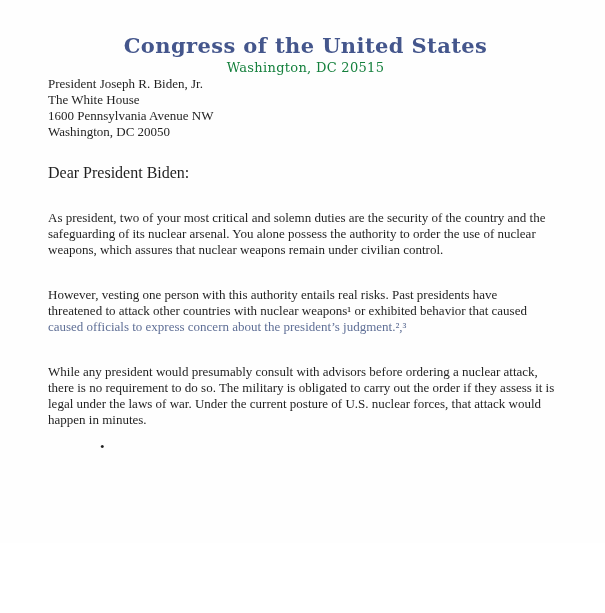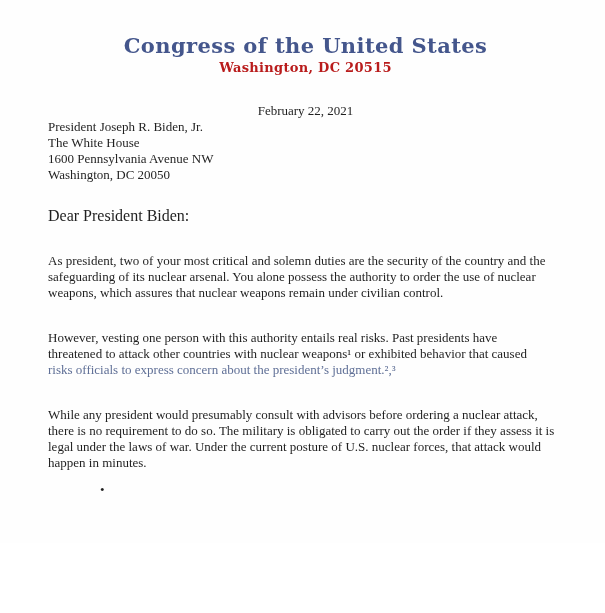--- a/index.html
+++ b/index.html
@@ -27,25 +27,25 @@
   .letterhead-title {
     font-family: "DejaVu Serif", "Liberation Serif", serif;
     font-weight: 700;
     font-size: 21px;
     line-height: 24px;
     letter-spacing: 0.4px;
     color: #44568c;
   }
   .letterhead-subtitle {
     font-family: "DejaVu Serif", "Liberation Serif", serif;
-    font-weight: 700;
+    font-weight: 400;
     font-size: 13px;
     line-height: 16px;
     letter-spacing: 0.3px;
-    color: #b91c1c;
+    color: #15803d;
     margin-top: 2px;
   }
   .date-line {
     margin-top: 27px;
     text-align: center;
     font-size: 13px;
     line-height: 16px;
   }
   .recipient {
     font-size: 13px;
@@ -89,40 +89,39 @@
 </head>
 <body>
 
 <div class="page">
 
   <div class="letterhead">
     <div class="letterhead-title">Congress of the United States</div>
     <div class="letterhead-subtitle">Washington, DC 20515</div>
   </div>
 
-  <div class="date-line">February 22, 2021</div>
 
   <div class="recipient">President Joseph R. Biden, Jr.
 The White House
 1600 Pennsylvania Avenue NW
 Washington, DC 20050</div>
 
   <div class="salutation">Dear President Biden:</div>
 
 
   <p class="para">
     <span>As president, two of your most critical and solemn duties are the security of the country and the
 safeguarding of its nuclear arsenal. You alone possess the authority to order the use of nuclear
 weapons, which assures that nuclear weapons remain under civilian control.</span>
   </p>
 
   <p class="para">
     <span>However, vesting one person with this authority entails real risks. Past presidents have
 threatened to attack other countries with nuclear weapons¹ or exhibited behavior that caused
-</span><span class="tint">risks officials to express concern about the president’s judgment.²,³</span>
+</span><span class="tint">caused officials to express concern about the president’s judgment.²,³</span>
   </p>
 
   <p class="para">
     <span>While any president would presumably consult with advisors before ordering a nuclear attack,
 there is no requirement to do so. The military is obligated to carry out the order if they assess it is
 legal under the laws of war. Under the current posture of U.S. nuclear forces, that attack would
 happen in minutes.</span>
   </p>
 
 

